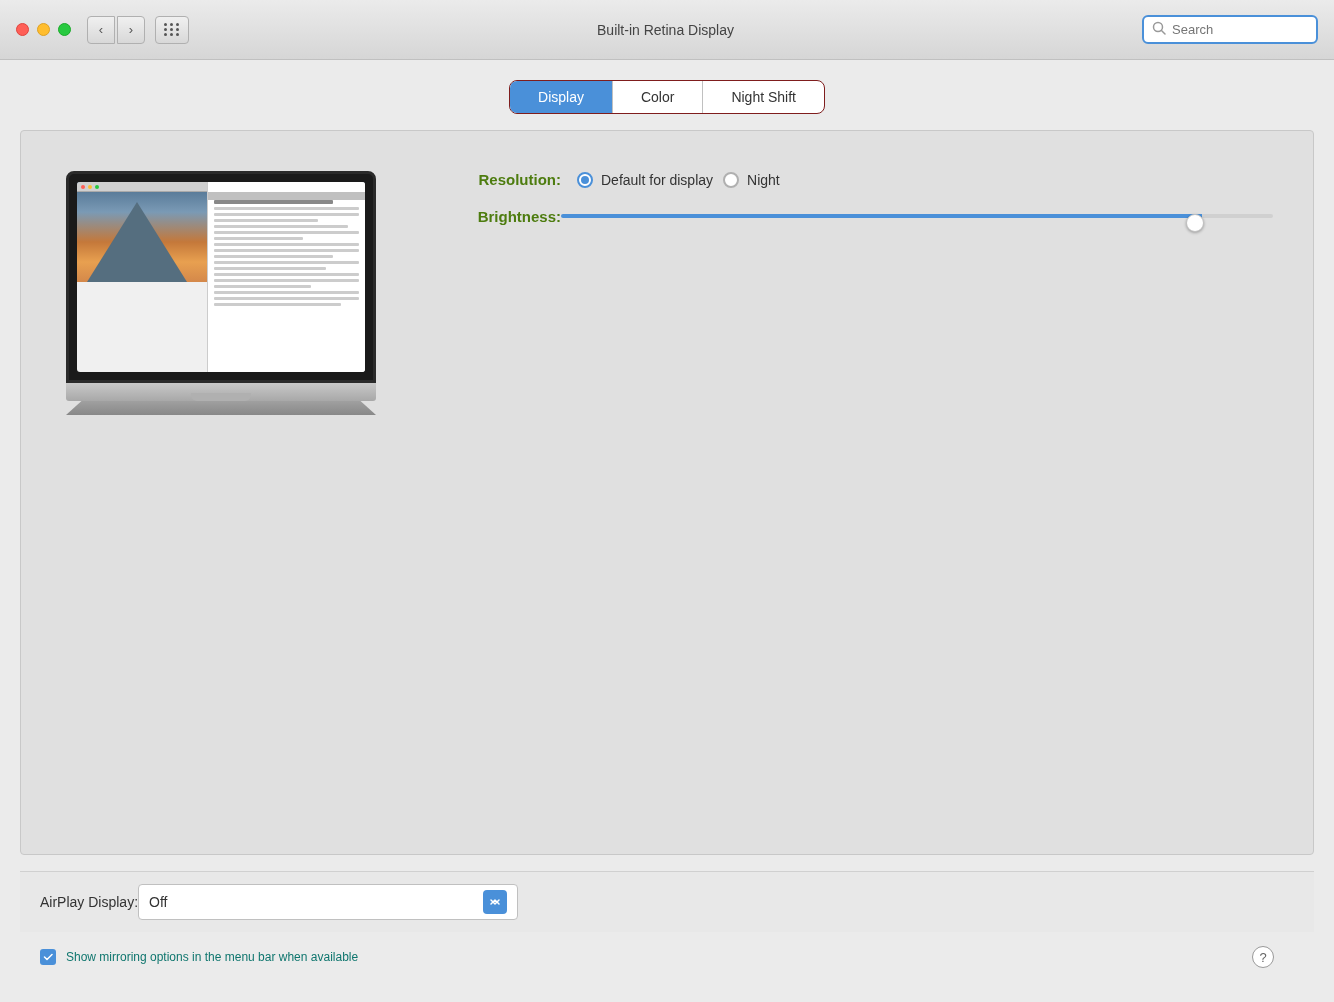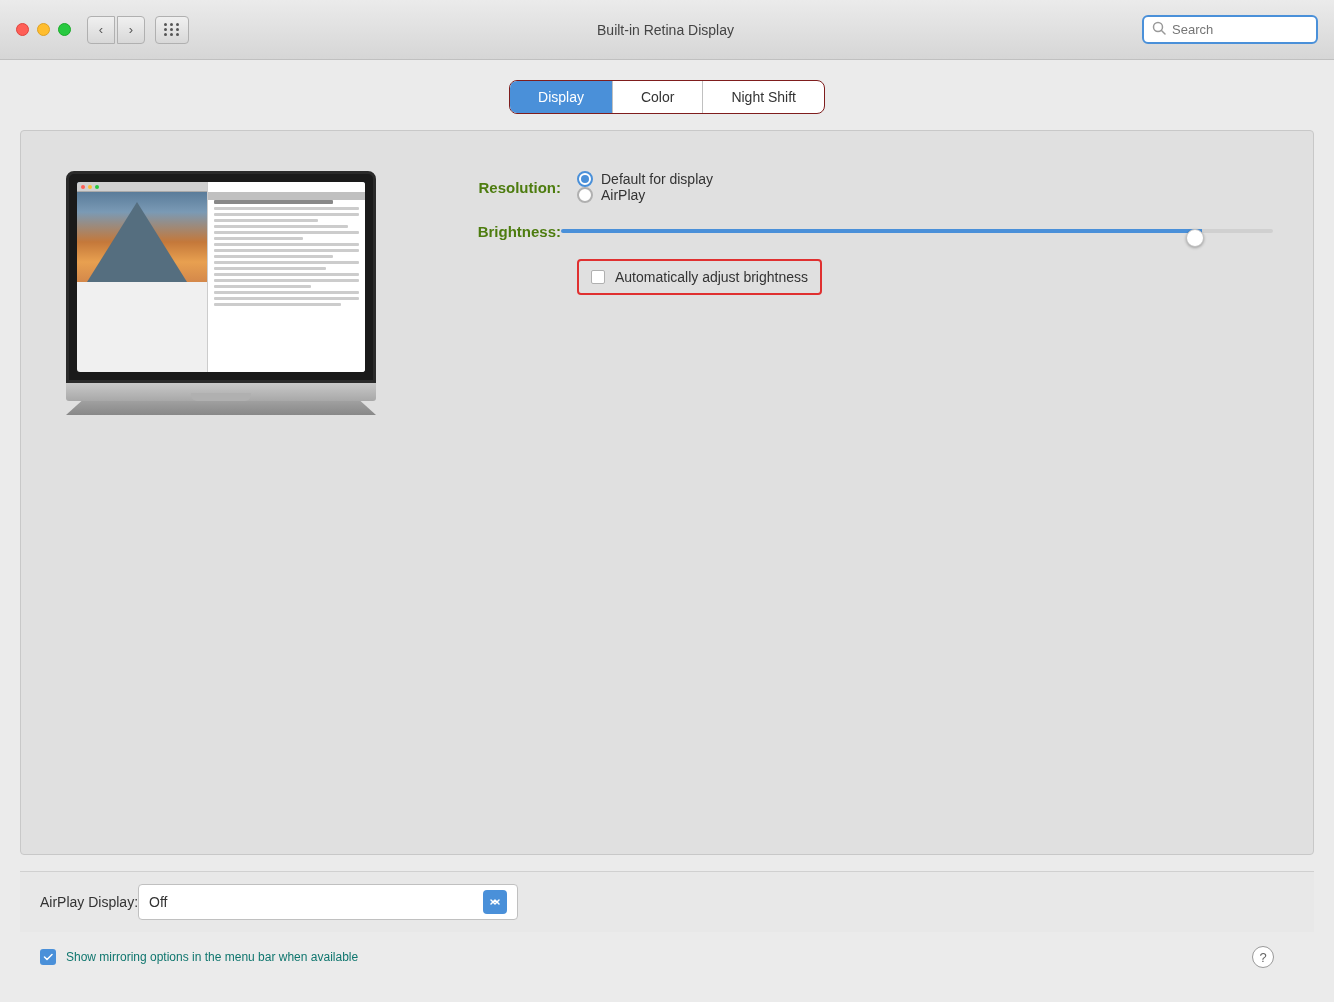--- a/index.html
+++ b/index.html
@@ -304,22 +304,22 @@
       font-weight: 600;
       color: #4d7c0f;
       text-align: right;
       width: 120px;
       flex-shrink: 0;
     }
 
     
     .radio-group {
       display: flex;
-      flex-direction: column;
-      gap: 0;
+      flex-direction: row;
+      gap: 10px;
     }
     .radio-option {
       display: flex;
       align-items: center;
       gap: 8px;
       cursor: pointer;
     }
     .radio-circle {
       width: 16px;
       height: 16px;
@@ -594,36 +594,32 @@
         <div class="setting-label">Resolution:</div>
         <div class="radio-group">
           <label class="radio-option">
             <div class="radio-circle selected">
               <div class="radio-inner"></div>
             </div>
             <span class="radio-label">Default for display</span>
           </label>
           <label class="radio-option">
             <div class="radio-circle"></div>
-            <span class="radio-label">AirPlay</span>
+            <span class="radio-label">Night</span>
           </label>
         </div>
       </div>
 
       <div class="brightness-row">
         <div class="setting-label">Brightness:</div>
         <div class="slider-container">
           <input type="range" min="0" max="100" value="90" style="position: relative; z-index: 1;">
         </div>
       </div>
 
-      <div class="checkbox-row" style="border: 2px solid #e03030;">
-        <div class="checkbox-box"></div>
-        <label class="checkbox-label">Automatically adjust brightness</label>
-      </div>
 
     </div>
   </div>
 
   <div class="bottom-bar">
     <span class="airplay-label">AirPlay Display:</span>
     <div class="dropdown">
       <span class="dropdown-text">Off</span>
       <div class="dropdown-arrow">
         <svg width="12" height="12" viewBox="0 0 12 12" fill="none">

